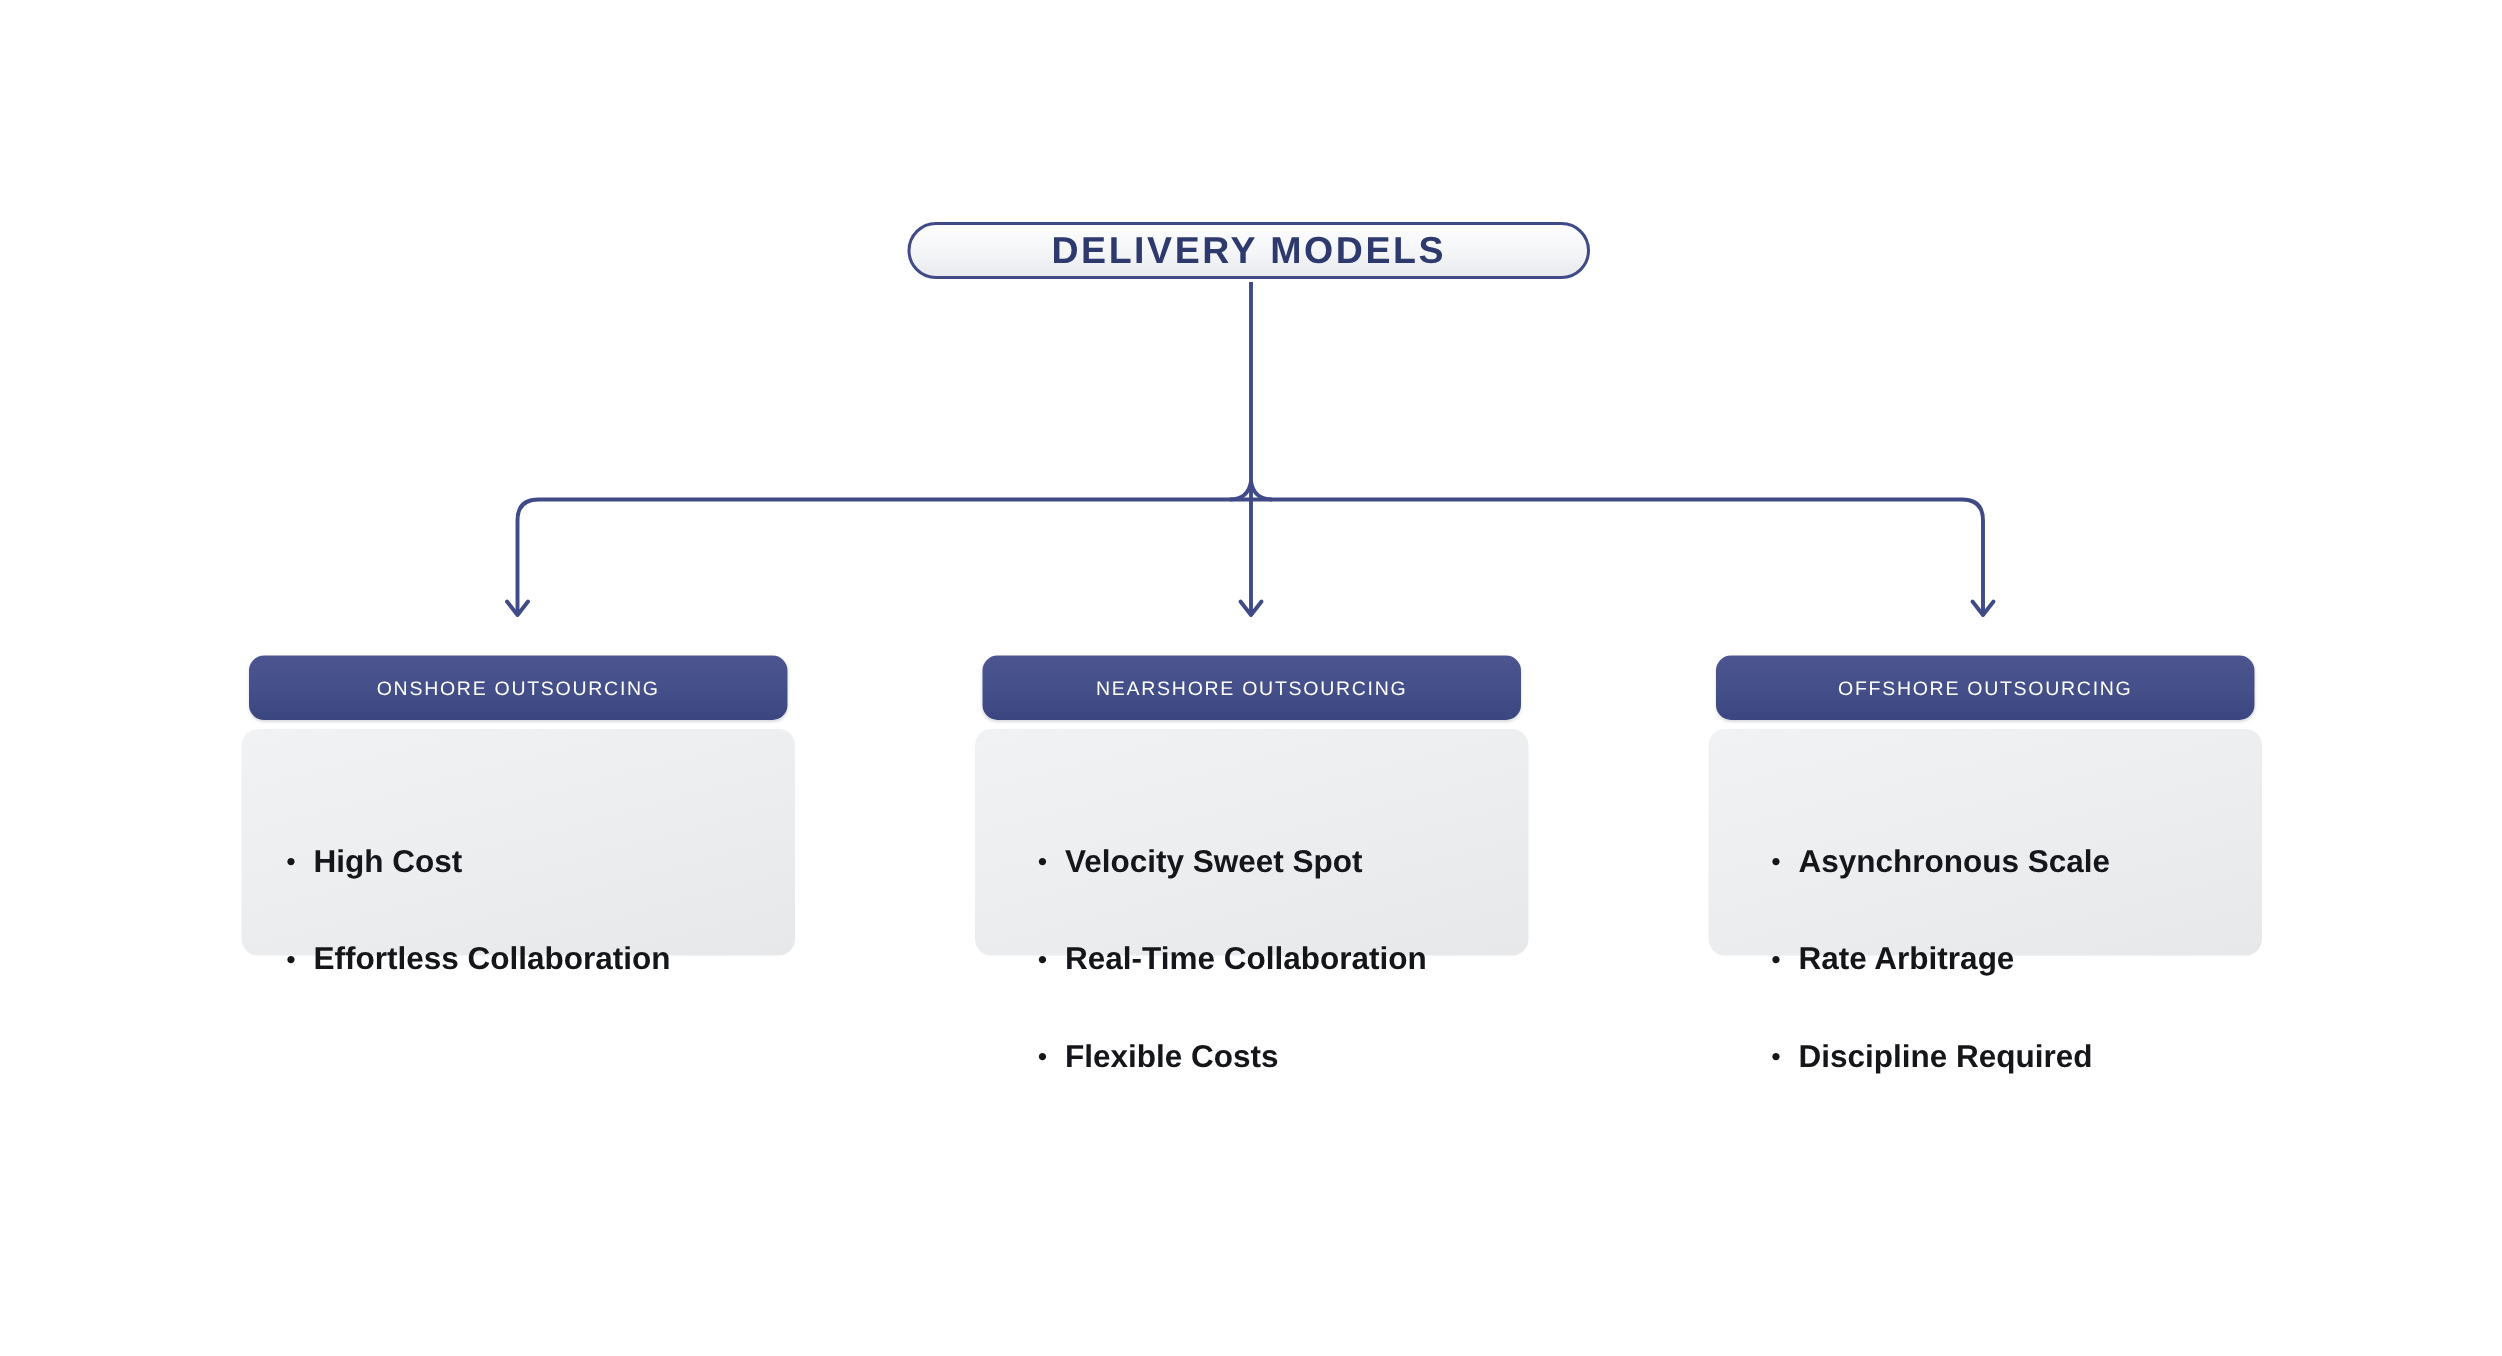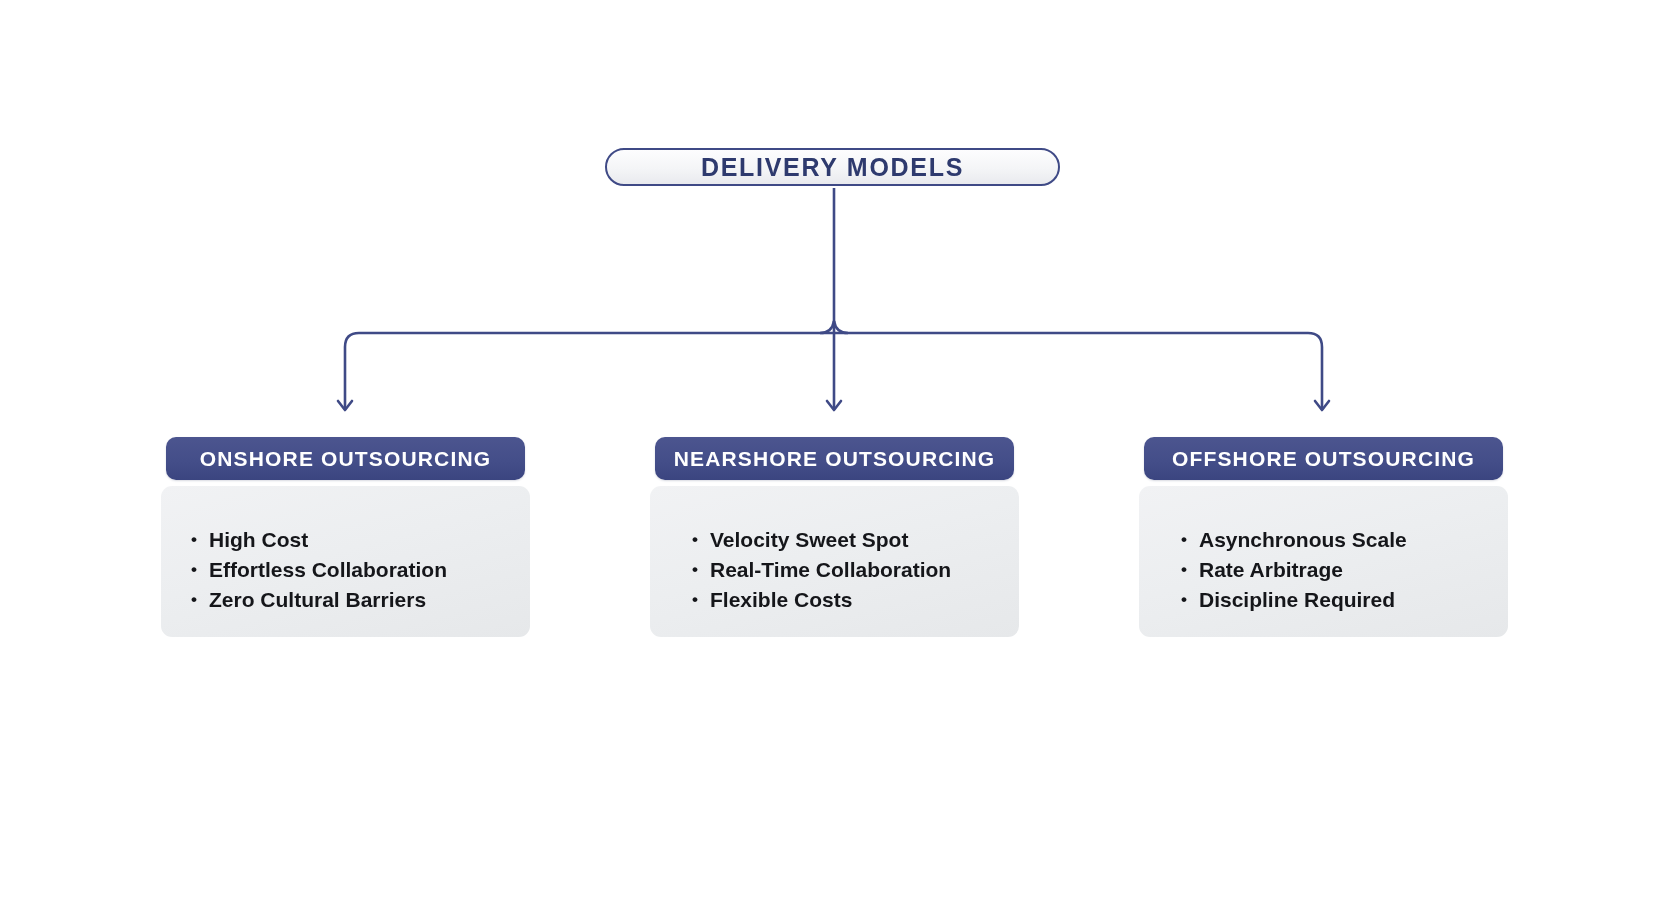--- a/index.html
+++ b/index.html
@@ -78,22 +78,22 @@
     margin: 0 5px;
     border-radius: 10px;
     background: linear-gradient(180deg, #4c558f 0%, #444e89 55%, #3b4580 100%);
     display: flex;
     align-items: center;
     justify-content: center;
     box-shadow: 0 1px 2px rgba(40,48,90,0.18);
   }
   .col-header .header-text {
     color: #ffffff;
-    font-size: 21px;
-    font-weight: bold;
+    font-size: 13px;
+    font-weight: normal;
     letter-spacing: 1.15px;
     text-transform: uppercase;
     white-space: nowrap;
     line-height: 1;
   }
 
   .col-body {
     position: relative;
     margin-top: 6px;
     height: 151px;
@@ -106,20 +106,21 @@
     list-style: none;
   }
   .col-body li {
     position: relative;
     color: #15161a;
     font-size: 21px;
     font-weight: bold;
     line-height: 30px;
     padding-left: 48px;
     white-space: nowrap;
+    margin-top: 35px;
   }
   .col-body li::before {
     content: "\2022";
     position: absolute;
     left: 30px;
     top: 0;
     font-size: 17px;
     line-height: 30px;
     color: #15161a;
   }
@@ -176,21 +177,20 @@
   </svg>
 
   <div class="column" id="col-0">
     <div class="col-header">
       <span class="header-text">ONSHORE OUTSOURCING</span>
     </div>
     <div class="col-body">
       <ul>
         <li>High Cost</li>
         <li>Effortless Collaboration</li>
-        <li>Zero Cultural Barriers</li>
       </ul>
     </div>
   </div>
 
   <div class="column" id="col-2">
     <div class="col-header">
       <span class="header-text">OFFSHORE OUTSOURCING</span>
     </div>
     <div class="col-body">
       <ul>

